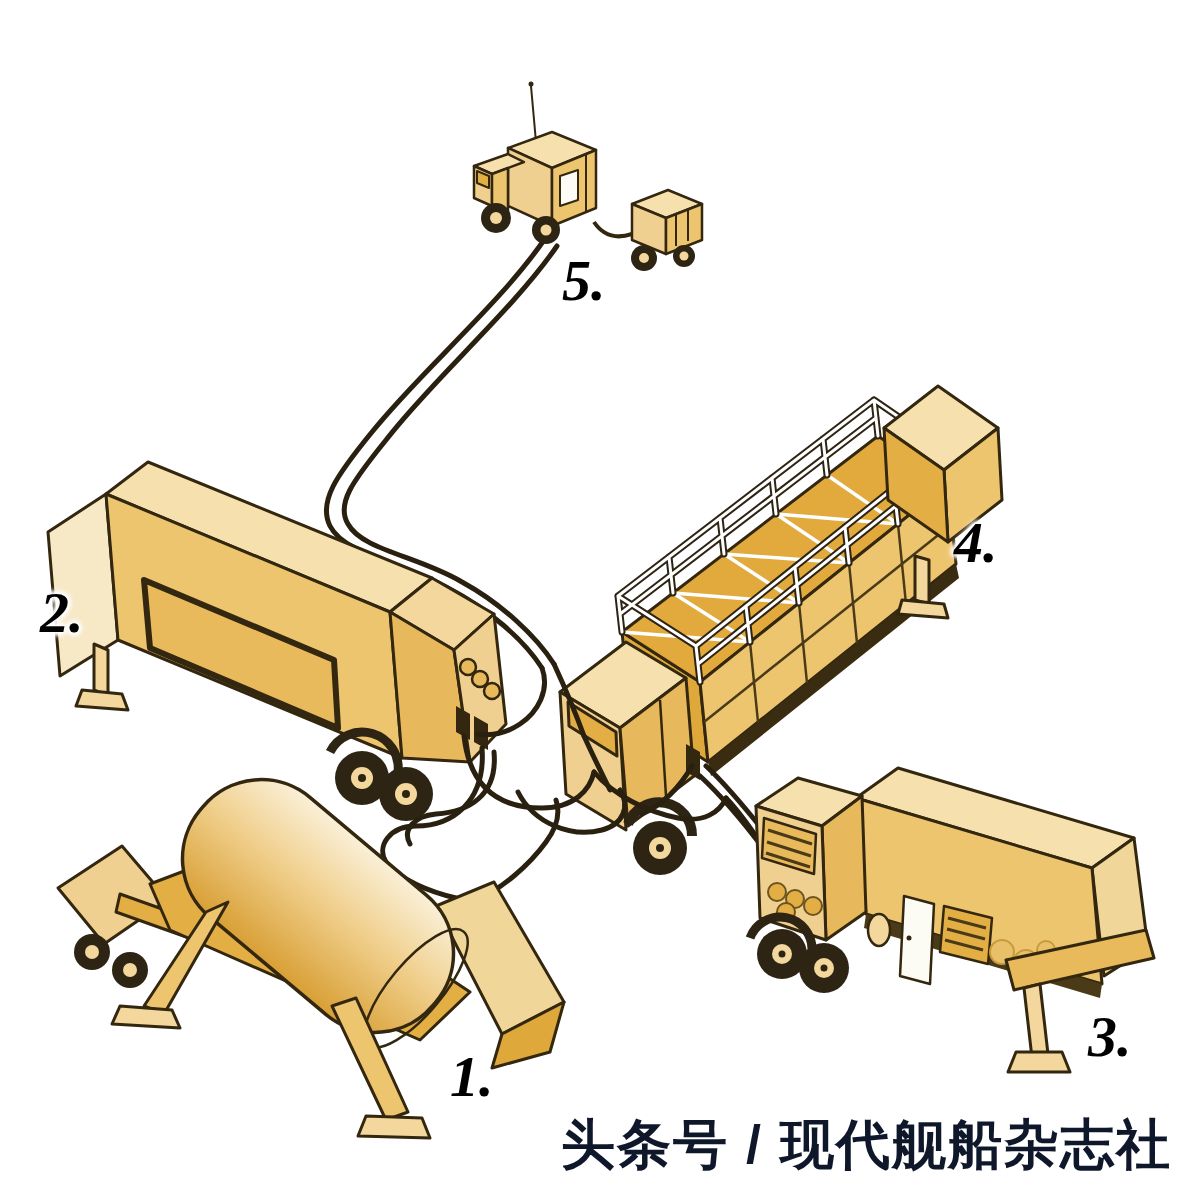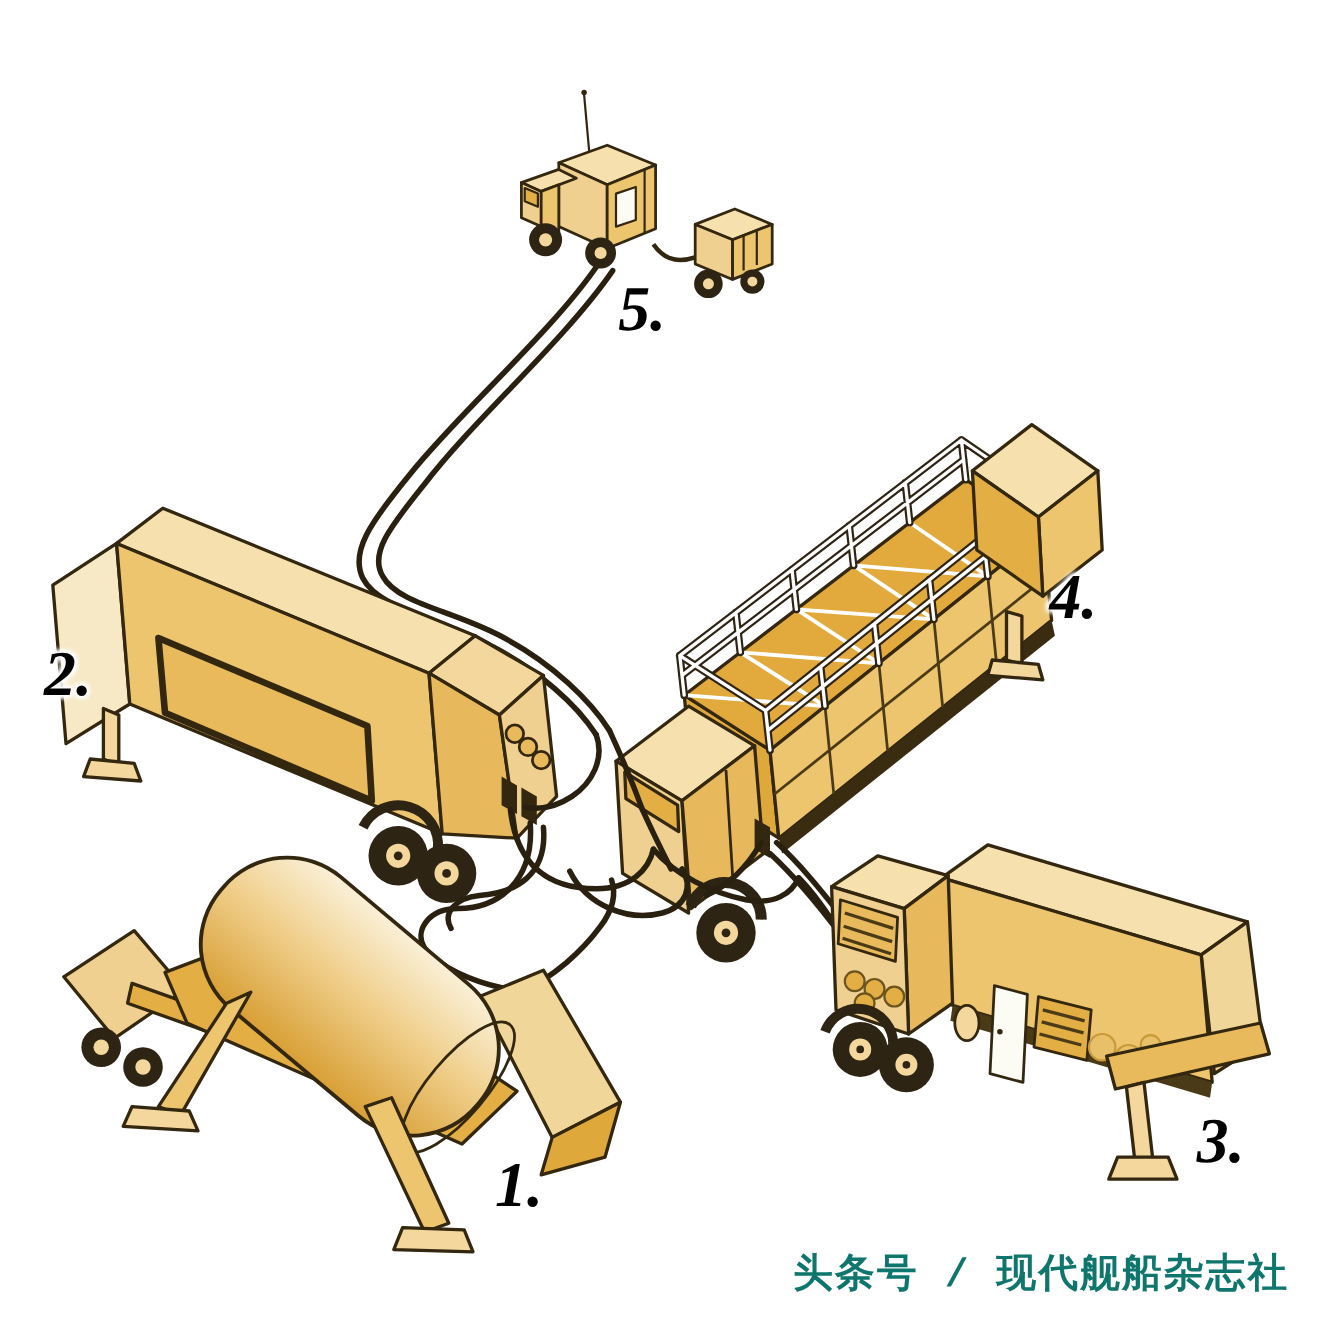--- a/index.html
+++ b/index.html
@@ -11,23 +11,23 @@
   .num-label{
     position:absolute;
     font-family:"Liberation Serif",serif;
     font-style:italic;font-weight:bold;
     font-size:58px;color:#000000;line-height:1;
     text-shadow:0 0 4px #fff,0 0 8px #fff,2px 2px 5px #fff,-2px -2px 5px #fff,2px -2px 5px #fff,-2px 2px 5px #fff;
     user-select:none;
   }
   .watermark{
     position:absolute;right:28px;bottom:18px;
-    font-family:Liberation Mono, monospace;
-    font-weight:bold;font-size:36px;letter-spacing:2px;
-    color:#0f766e;white-space:nowrap;
+    font-family:Liberation Sans, sans-serif;
+    font-weight:bold;font-size:54px;letter-spacing:2px;
+    color:#0f172a;white-space:nowrap;
   }
 </style>
 </head>
 <body>
 
 <div class="stage">
 
 <svg viewBox="0 0 1200 1200" width="1200" height="1200" xmlns="http://www.w3.org/2000/svg">
   <defs>
     <linearGradient id="cylGrad" x1="0" y1="0" x2="0" y2="1">

